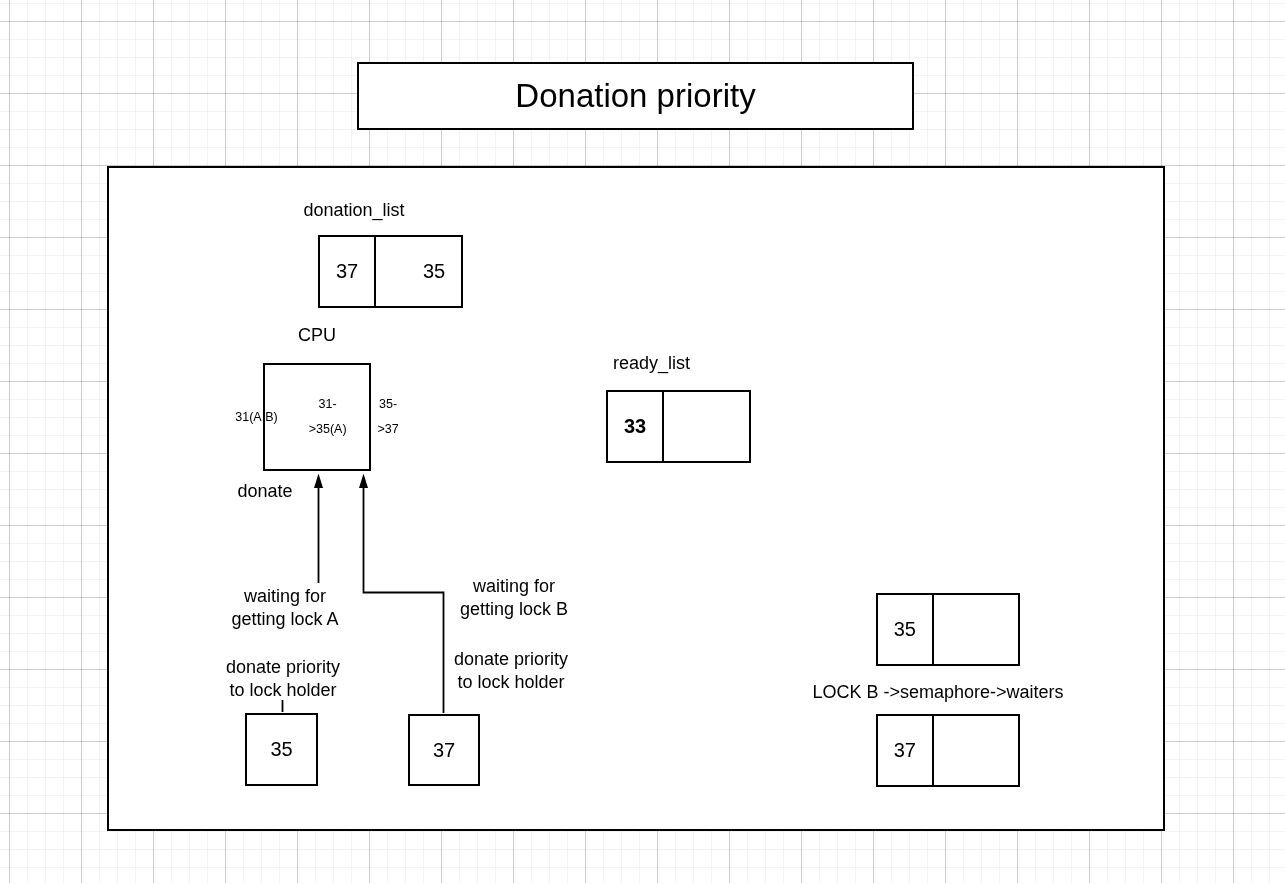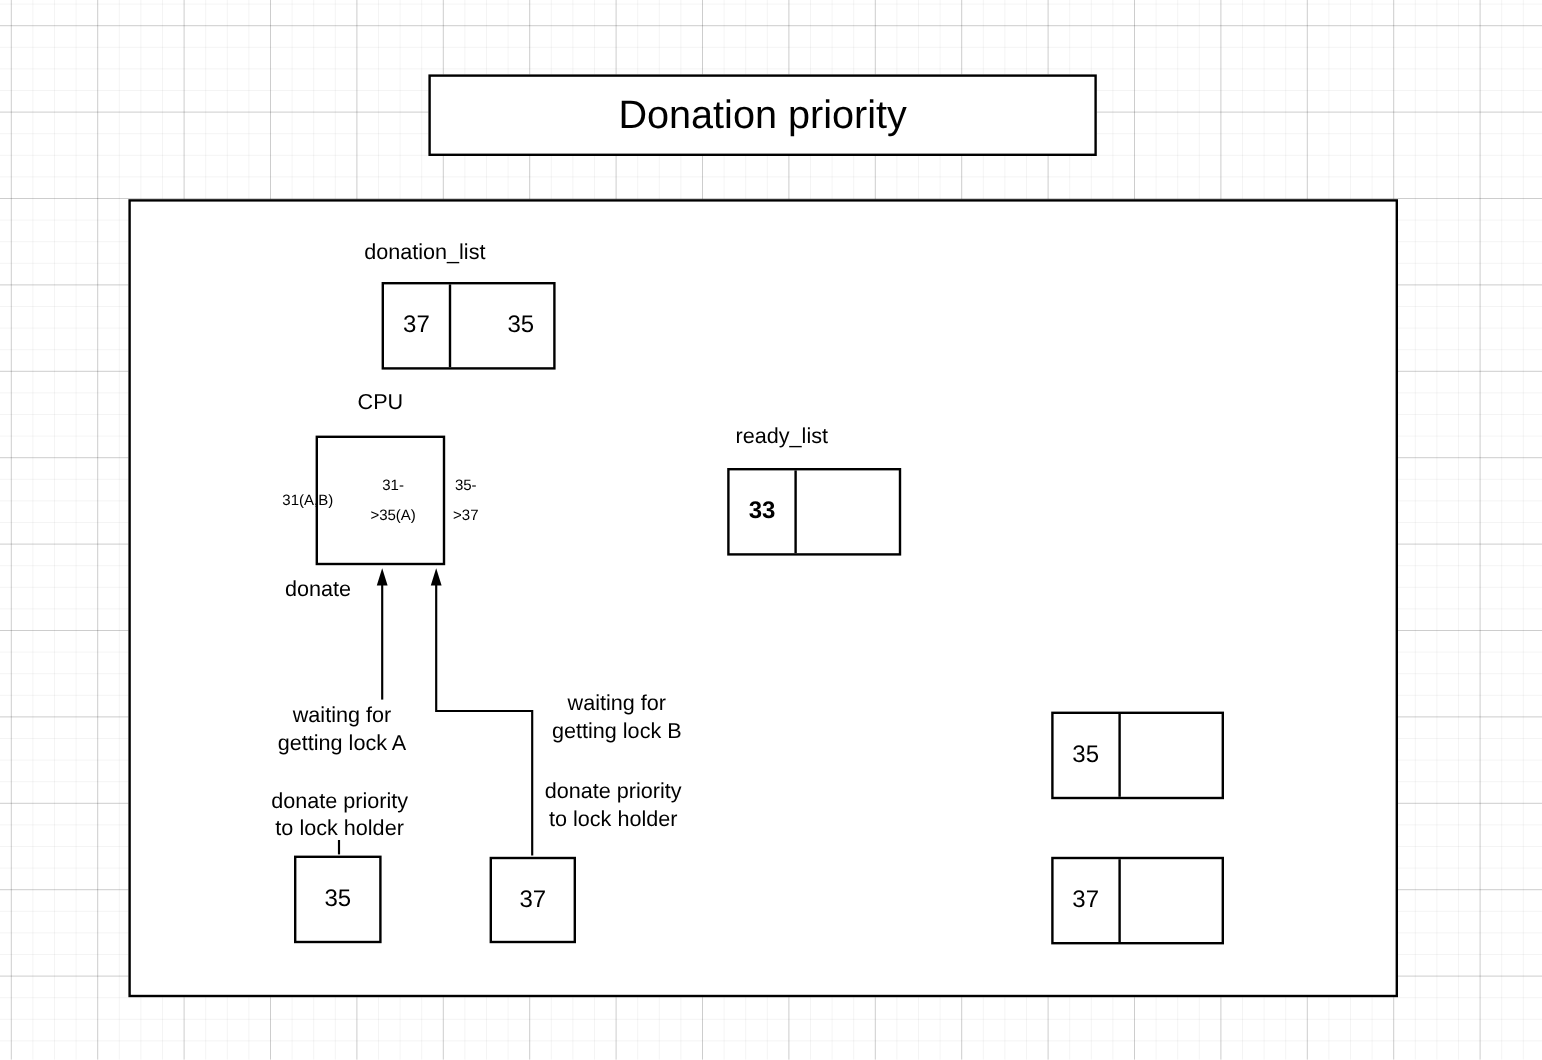--- a/index.html
+++ b/index.html
@@ -154,18 +154,19 @@
   </div>
   <div class="box one-cell" style="left:408px; top:714px; width:72px; height:72px;">
     <span>37</span>
   </div>
 
   <div class="box two-cell" style="left:876px; top:593px; width:144px; height:73px;">
     <div class="cell">35</div>
     <div class="cell"></div>
   </div>
 
+  <div class="lbl" style="left:793px; top:681px; width:290px;">LOCK B -&gt;semaphore-&gt;waiters</div>
   <div class="box two-cell" style="left:876px; top:714px; width:144px; height:73px;">
     <div class="cell">37</div>
     <div class="cell"></div>
   </div>
 
 </div>
 
 </body></html>

